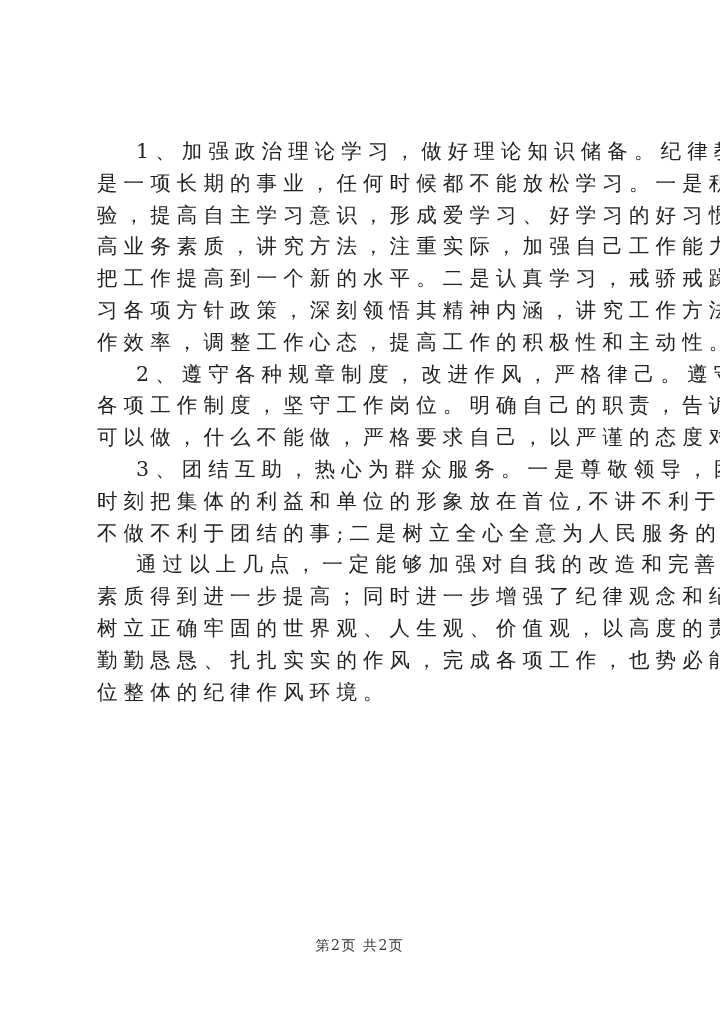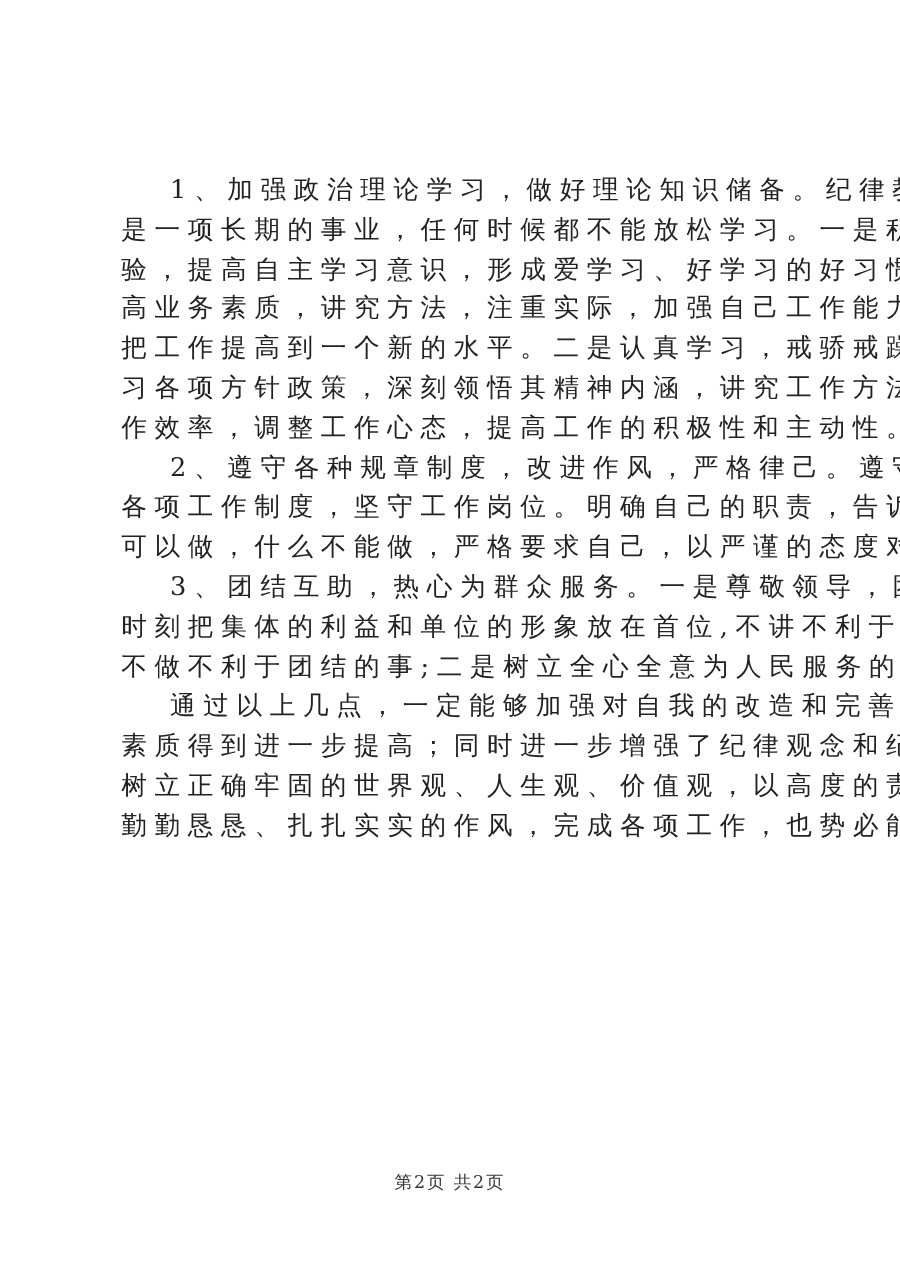--- a/index.html
+++ b/index.html
@@ -66,16 +66,17 @@
     <div class="line indent">2、遵守各种规章制度，改进作风，严格律己。遵守单位的</div>
     <div class="line">各项工作制度，坚守工作岗位。明确自己的职责，告诉自己什么</div>
     <div class="line">可以做，什么不能做，严格要求自己，以严谨的态度对待工作。</div>
     <div class="line indent">3、团结互助，热心为群众服务。一是尊敬领导，团结同志，</div>
     <div class="line">时刻把集体的利益和单位的形象放在首位,不讲不利于团结的话，</div>
     <div class="line">不做不利于团结的事;二是树立全心全意为人民服务的宗旨，提</div>
     <div class="line indent">通过以上几点，一定能够加强对自我的改造和完善，使综合</div>
     <div class="line">素质得到进一步提高；同时进一步增强了纪律观念和纪律意识，</div>
     <div class="line">树立正确牢固的世界观、人生观、价值观，以高度的责任感，以</div>
     <div class="line">勤勤恳恳、扎扎实实的作风，完成各项工作，也势必能够改善单</div>
+    <div class="line">位整体的纪律作风环境。</div>
   </div>
 
   <div class="footer">第2页 共2页</div>
 </div>
 
 </body></html>

